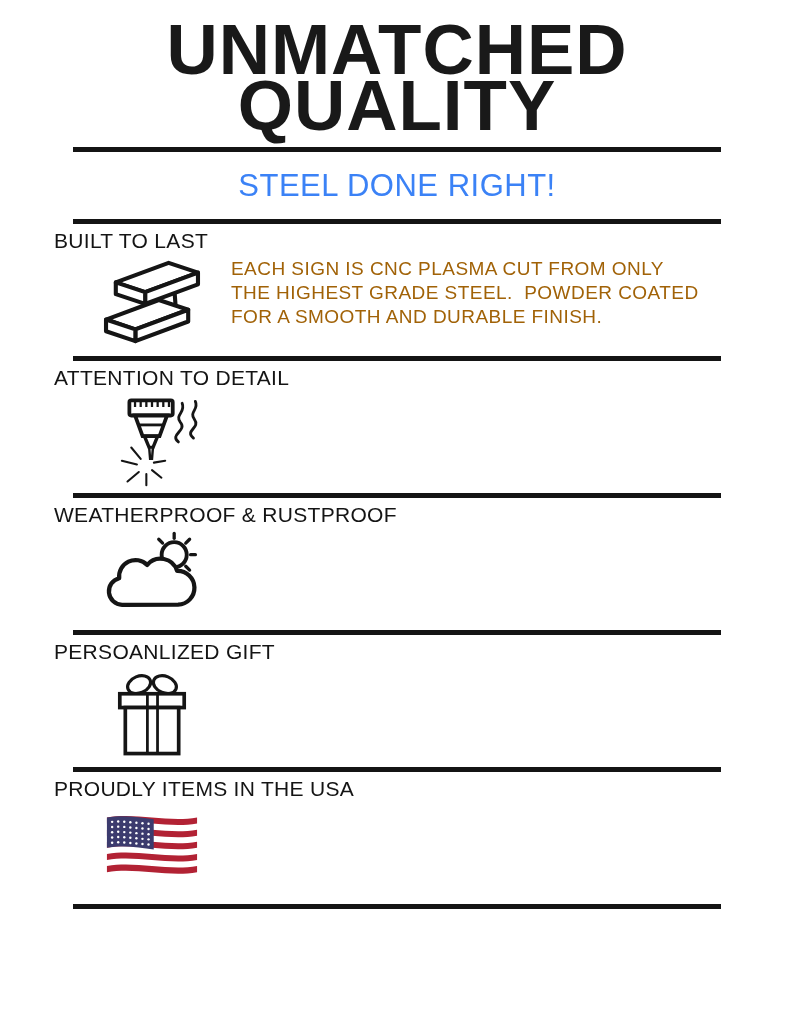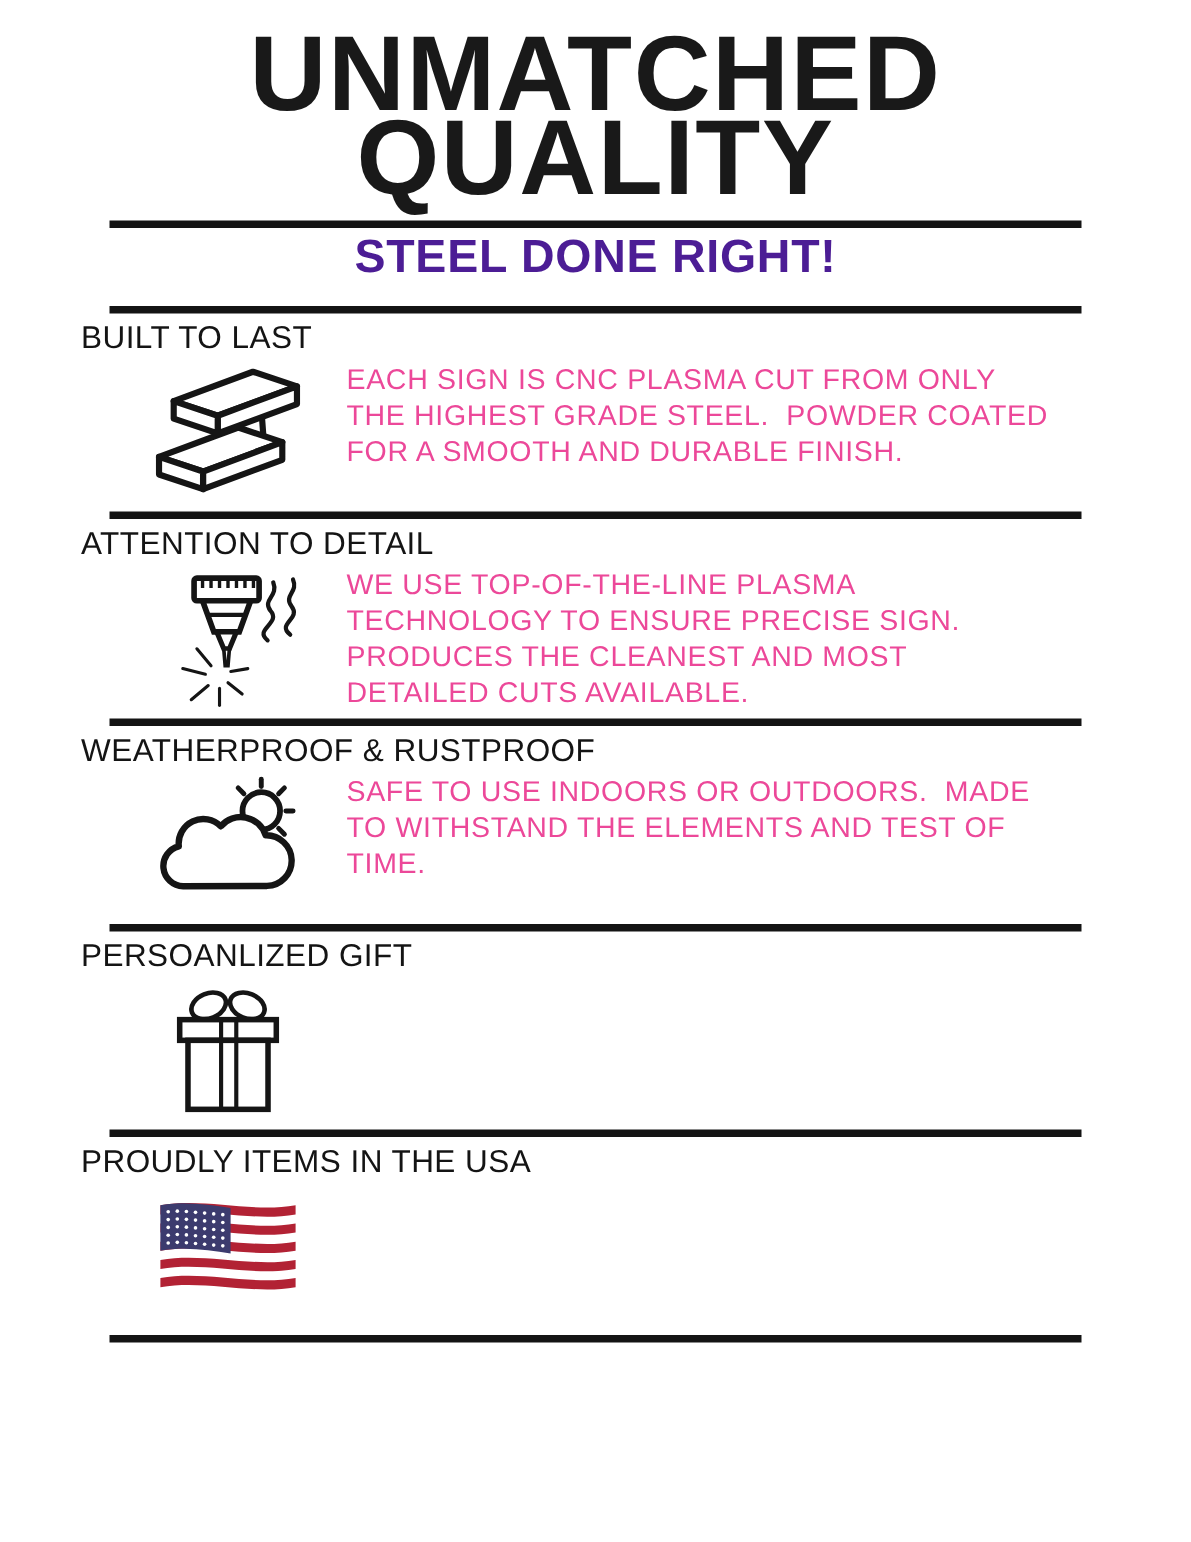--- a/index.html
+++ b/index.html
@@ -10,33 +10,33 @@
   .page{width:794px;height:860px;}
   .title{
     padding-top:22px;text-align:center;font-weight:800;
     font-size:71px;line-height:56px;letter-spacing:1px;
     color:#191919;white-space:pre-line;
   }
   .content{padding:0 73px;}
   .rule{height:5px;background:#141414;}
   .rule.r-top{margin-top:13px;}
   .subtitle{
-    text-align:center;font-size:31px;font-weight:700;
-    letter-spacing:.5px;padding:1px 0 15px;color:#4c1d95;
+    text-align:center;font-size:31px;font-weight:400;
+    letter-spacing:.5px;padding:16px 0 15px;color:#3b82f6;
   }
   .section{padding-top:6px;}
   .sec-head{
     font-size:21px;line-height:22px;font-weight:400;
     letter-spacing:.3px;color:#141414;margin-left:-19px;
   }
   .sec-row{display:flex;margin-top:3px;min-height:97px;}
   .icon-col{width:158px;flex:none;display:flex;justify-content:center;align-items:flex-start;}
   .body-text{
     flex:1;font-size:19px;line-height:24px;letter-spacing:.45px;
-    color:#ec4899;white-space:pre-wrap;padding-top:2px;
+    color:#a16207;white-space:pre-wrap;padding-top:2px;
   }
   .sec-rule{margin-top:4px;}
   svg.ic{display:block;}
   .ln{stroke:#151515;fill:none;}
   .shape{stroke:#151515;fill:#ffffff;}
 </style>
 </head>
 <body>
 
 <div class="page">
@@ -91,24 +91,20 @@
               <path d="M46,86 L46,98"></path>
               <path d="M52,82 L62,90"></path>
               <path d="M54,74 L66,72"></path>
             </g>
             <g class="ln" stroke-width="3" stroke-linecap="round">
               <path d="M80,52 C70,44 90,40 82,31 C76,23 88,21 84,11"></path>
               <path d="M96,48 C86,40 104,37 97,28 C91,20 102,18 98,9"></path>
             </g>
           </svg>
         </div>
-        <div class="body-text">WE USE TOP-OF-THE-LINE PLASMA
-TECHNOLOGY TO ENSURE PRECISE SIGN.
-PRODUCES THE CLEANEST AND MOST
-DETAILED CUTS AVAILABLE.</div>
       </div>
       <div class="rule sec-rule"></div>
     </div>
 
     <div class="section">
       <div class="sec-head">WEATHERPROOF &amp; RUSTPROOF</div>
       <div class="sec-row">
         <div class="icon-col">
           <svg class="ic" width="108" height="88" viewBox="0 0 112 88">
             <g class="ln" stroke-width="3.4" stroke-linecap="round">
@@ -116,23 +112,20 @@
               <path d="M95,9 L91,13"></path>
               <path d="M101,25 H96"></path>
               <path d="M95,41 L91,37"></path>
               <path d="M63,9 L67,13"></path>
               <path d="M88,45 L86,43"></path>
             </g>
             <circle class="shape" cx="79" cy="25" r="13" stroke-width="4"></circle>
             <path class="shape" stroke-width="4.4" stroke-linejoin="round" d="M25,77 a14,14 0 0 1 -3,-27.6 a17,17 0 0 1 29,-13.8 a18,18 0 0 1 31,6.2 a13.5,13.5 0 0 1 1,35 Z"></path>
           </svg>
         </div>
-        <div class="body-text">SAFE TO USE INDOORS OR OUTDOORS.  MADE
-TO WITHSTAND THE ELEMENTS AND TEST OF
-TIME.</div>
       </div>
       <div class="rule sec-rule"></div>
     </div>
 
     <div class="section">
       <div class="sec-head">PERSOANLIZED GIFT</div>
       <div class="sec-row">
         <div class="icon-col">
           <svg class="ic" width="92" height="96" viewBox="0 0 100 104">
             <ellipse class="ln" cx="36" cy="20" rx="13" ry="9" stroke-width="3.4" transform="rotate(-22 36 20)"></ellipse>

